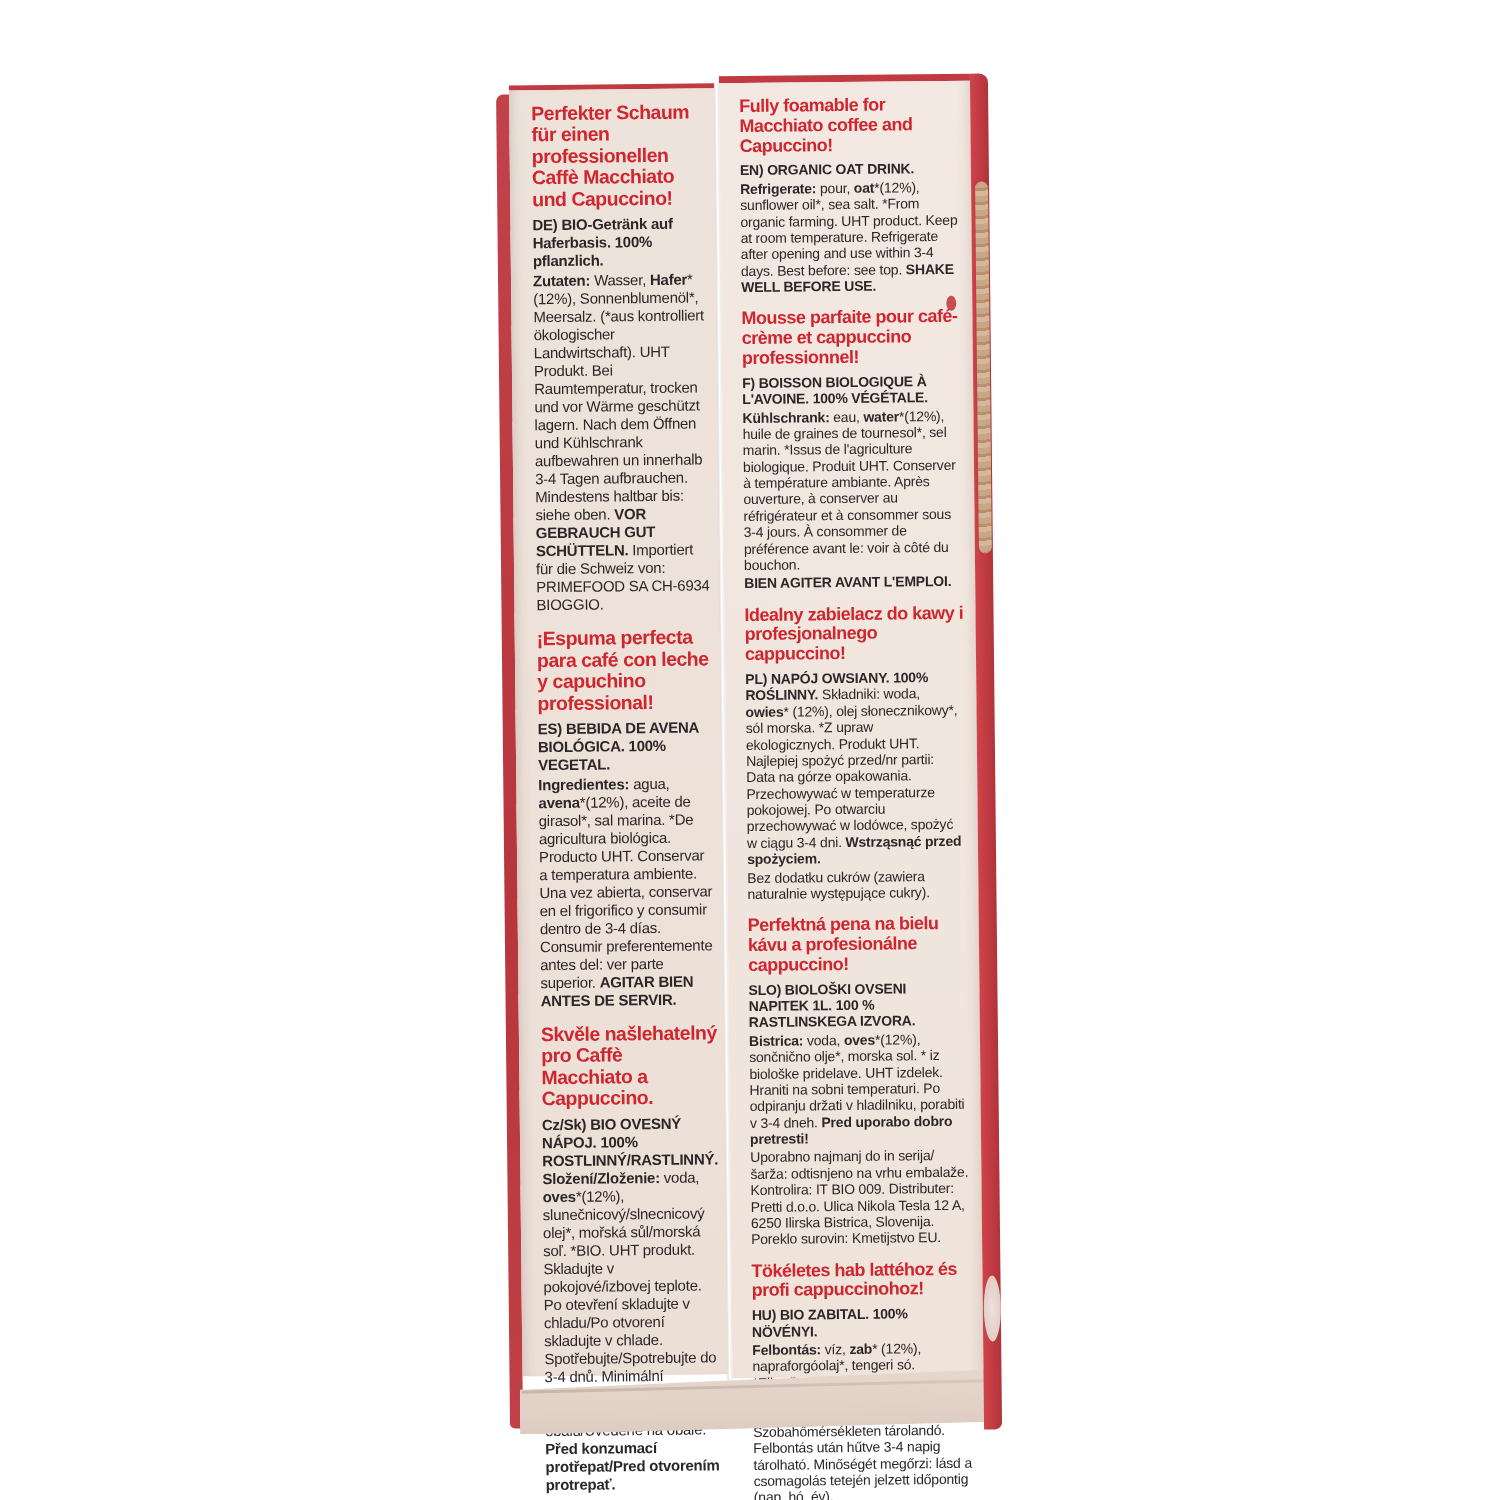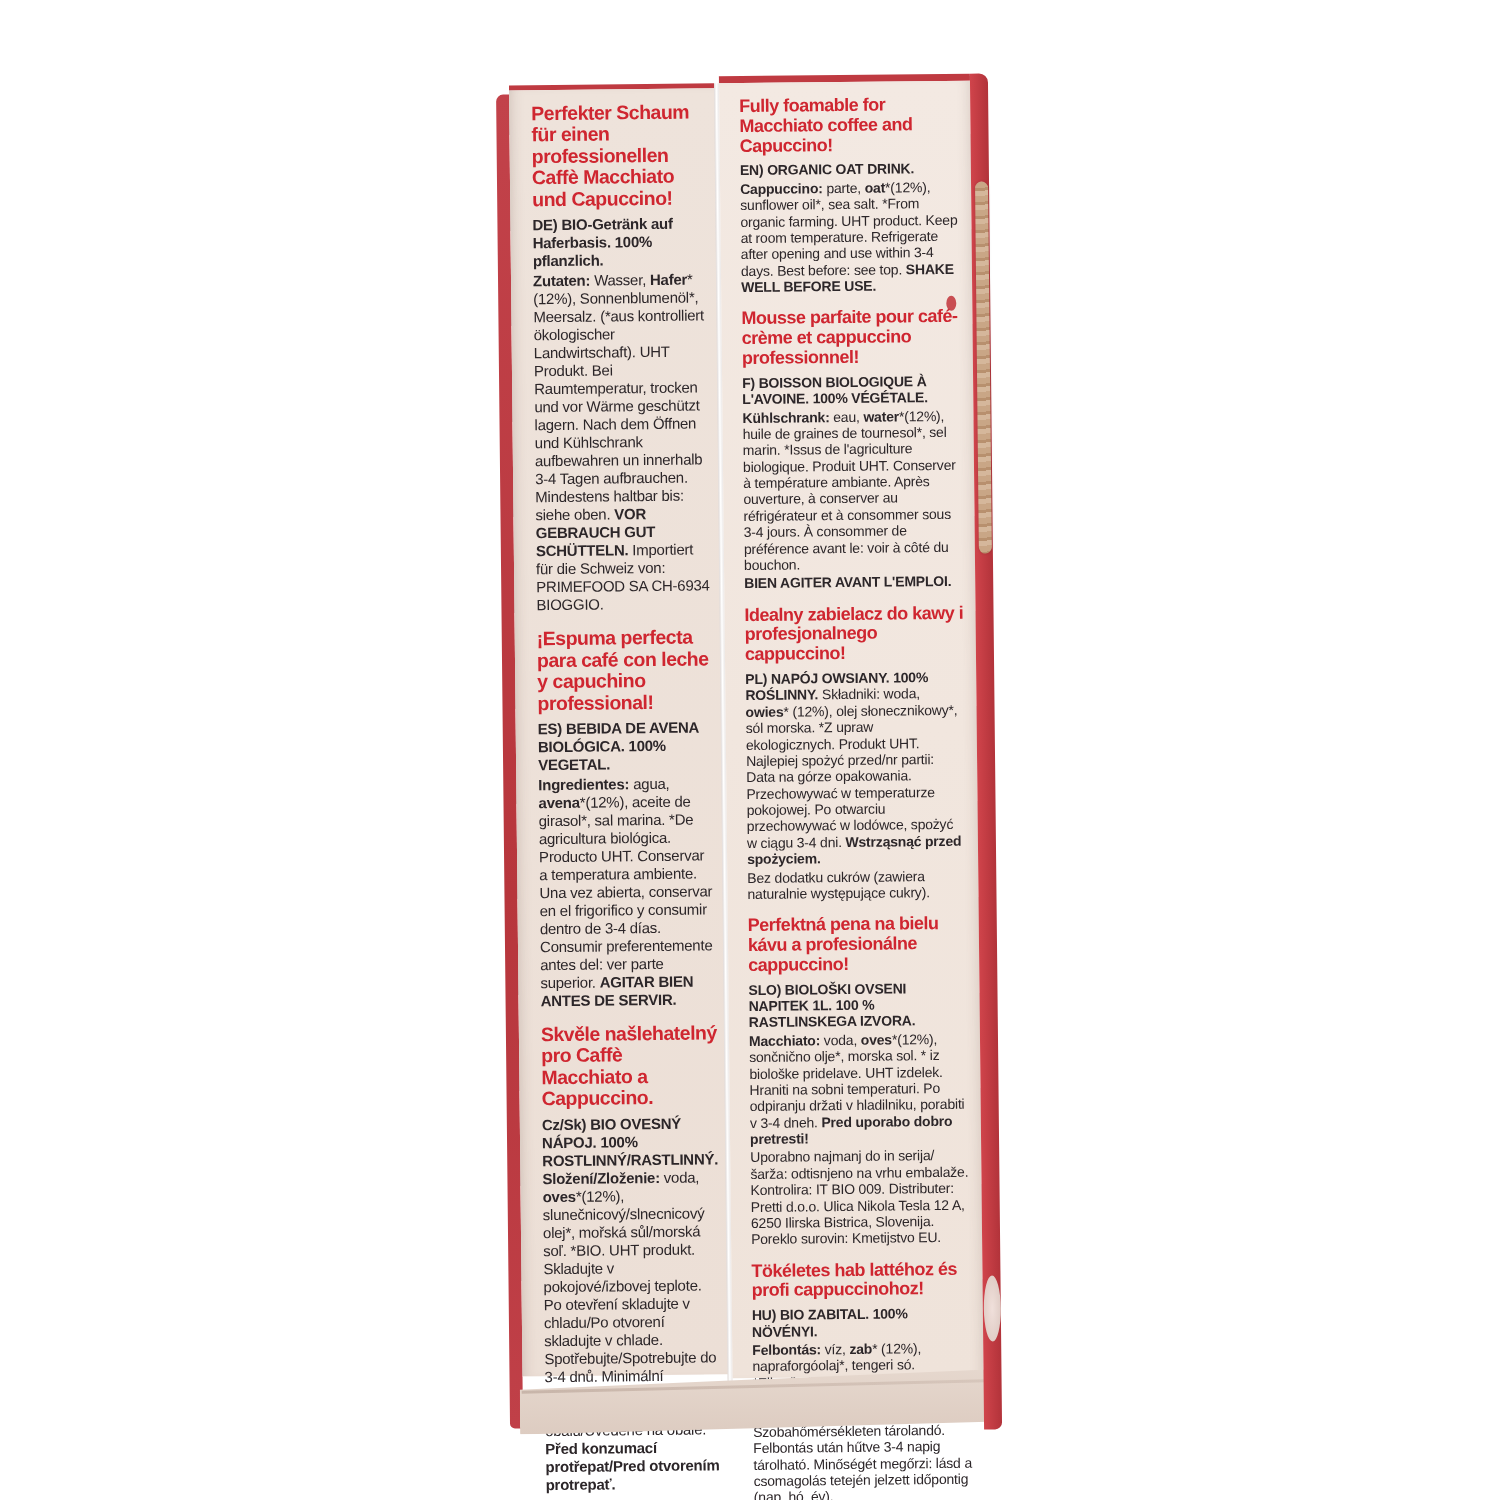--- a/index.html
+++ b/index.html
@@ -83,37 +83,37 @@
         </div>
     </div>
 
     <div class="crease"></div>
 
     <div class="panel-right">
       <div class="col col-right">
           <section class="sec">
             <div class="hd">Fully foamable for Macchiato coffee and Capuccino!</div>
             <p class="bd"><span class="b">EN) ORGANIC OAT DRINK.</span></p>
-            <p class="bd"><span class="b">Cappuccino:</span><span> parte, </span><span class="b">oat</span><span>*(12%), sunflower oil*, sea salt. *From organic farming. UHT product. Keep at room temperature. Refrigerate after opening and use within 3-4 days. Best before: see top. </span><span class="b">SHAKE WELL BEFORE USE.</span></p>
+            <p class="bd"><span class="b">Refrigerate:</span><span> pour, </span><span class="b">oat</span><span>*(12%), sunflower oil*, sea salt. *From organic farming. UHT product. Keep at room temperature. Refrigerate after opening and use within 3-4 days. Best before: see top. </span><span class="b">SHAKE WELL BEFORE USE.</span></p>
           </section>
           <section class="sec">
             <div class="hd">Mousse parfaite pour café-crème et cappuccino professionnel!</div>
             <p class="bd"><span class="b">F) BOISSON BIOLOGIQUE À L'AVOINE. 100% VÉGÉTALE.</span></p>
             <p class="bd"><span class="b">Kühlschrank:</span><span> eau, </span><span class="b">water</span><span>*(12%), huile de graines de tournesol*, sel marin. *Issus de l'agriculture biologique. Produit UHT. Conserver à température ambiante. Après ouverture, à conserver au réfrigérateur et à consommer sous 3-4 jours. À consommer de préférence avant le: voir à côté du bouchon.</span></p>
             <p class="bd"><span class="b">BIEN AGITER AVANT L'EMPLOI.</span></p>
           </section>
           <section class="sec">
             <div class="hd">Idealny zabielacz do kawy i profesjonalnego cappuccino!</div>
             <p class="bd"><span class="b">PL) NAPÓJ OWSIANY. 100% ROŚLINNY. </span><span>Składniki: woda, </span><span class="b">owies</span><span>* (12%), olej słonecznikowy*, sól morska. *Z upraw ekologicznych. Produkt UHT. Najlepiej spożyć przed/nr partii: Data na górze opakowania. Przechowywać w temperaturze pokojowej. Po otwarciu przechowywać w lodówce, spożyć w ciągu 3-4 dni. </span><span class="b">Wstrząsnąć przed spożyciem.</span></p>
             <p class="bd"><span>Bez dodatku cukrów (zawiera naturalnie występujące cukry).</span></p>
           </section>
           <section class="sec">
             <div class="hd">Perfektná pena na bielu kávu a profesionálne cappuccino!</div>
             <p class="bd"><span class="b">SLO) BIOLOŠKI OVSENI NAPITEK 1L. 100 % RASTLINSKEGA IZVORA.</span></p>
-            <p class="bd"><span class="b">Macchiato:</span><span> voda, </span><span class="b">oves</span><span>*(12%), sončnično olje*, morska sol. * iz biološke pridelave. UHT izdelek. Hraniti na sobni temperaturi. Po odpiranju držati v hladilniku, porabiti v 3-4 dneh. </span><span class="b">Pred uporabo dobro pretresti!</span></p>
+            <p class="bd"><span class="b">Bistrica:</span><span> voda, </span><span class="b">oves</span><span>*(12%), sončnično olje*, morska sol. * iz biološke pridelave. UHT izdelek. Hraniti na sobni temperaturi. Po odpiranju držati v hladilniku, porabiti v 3-4 dneh. </span><span class="b">Pred uporabo dobro pretresti!</span></p>
             <p class="bd"><span>Uporabno najmanj do in serija/šarža: odtisnjeno na vrhu embalaže. Kontrolira: IT BIO 009. Distributer: Pretti d.o.o. Ulica Nikola Tesla 12 A, 6250 Ilirska Bistrica, Slovenija. Poreklo surovin: Kmetijstvo EU.</span></p>
           </section>
           <section class="sec">
             <div class="hd">Tökéletes hab lattéhoz és profi cappuccinohoz!</div>
             <p class="bd"><span class="b">HU) BIO ZABITAL. 100% NÖVÉNYI.</span></p>
             <p class="bd"><span class="b">Felbontás:</span><span> víz, </span><span class="b">zab</span><span>* (12%), napraforgóolaj*, tengeri só. *Ellenőrzött ökológiai termesztésből. UHT termék (hosszú ideig hűtés nélkül eltartható). Szobahőmérsékleten tárolandó. Felbontás után hűtve  3-4 napig tárolható. Minőségét megőrzi: lásd a csomagolás tetején jelzett időpontig (nap, hó, év).</span></p>
           </section>
         </div>
     </div>
 

